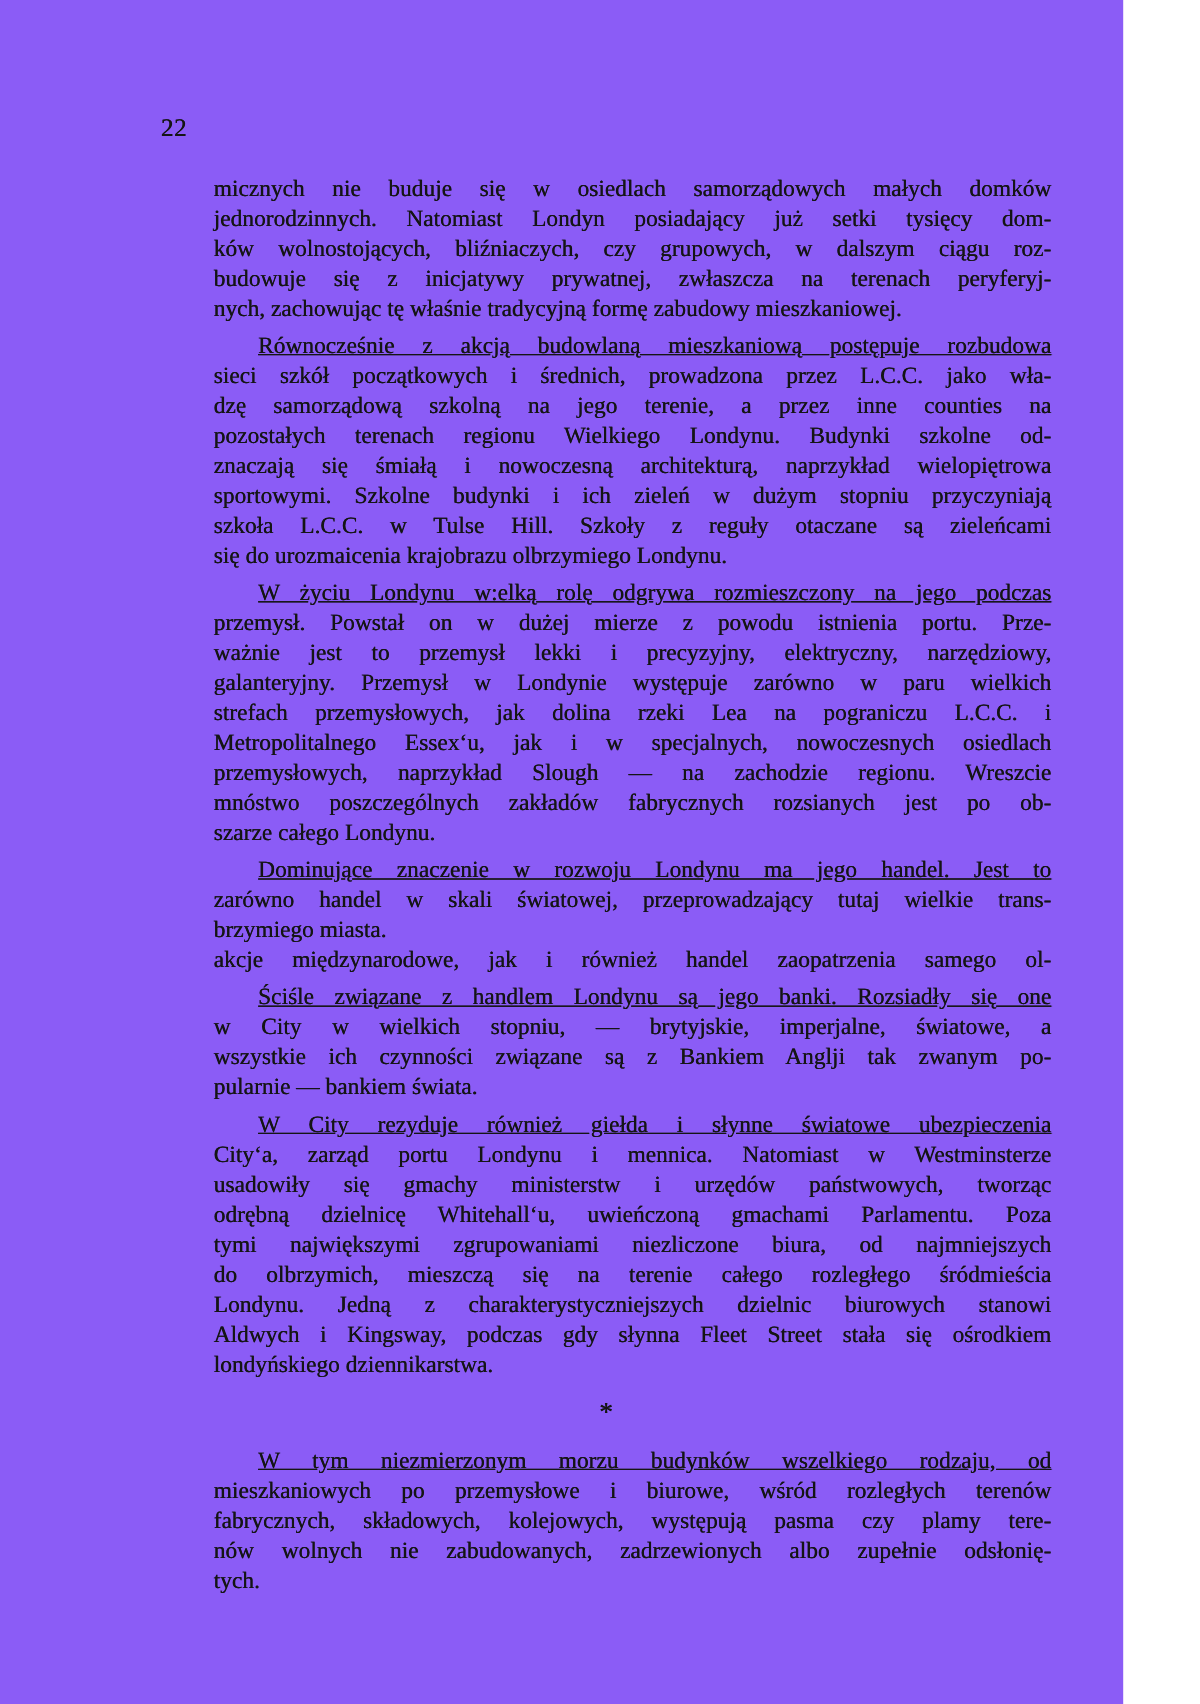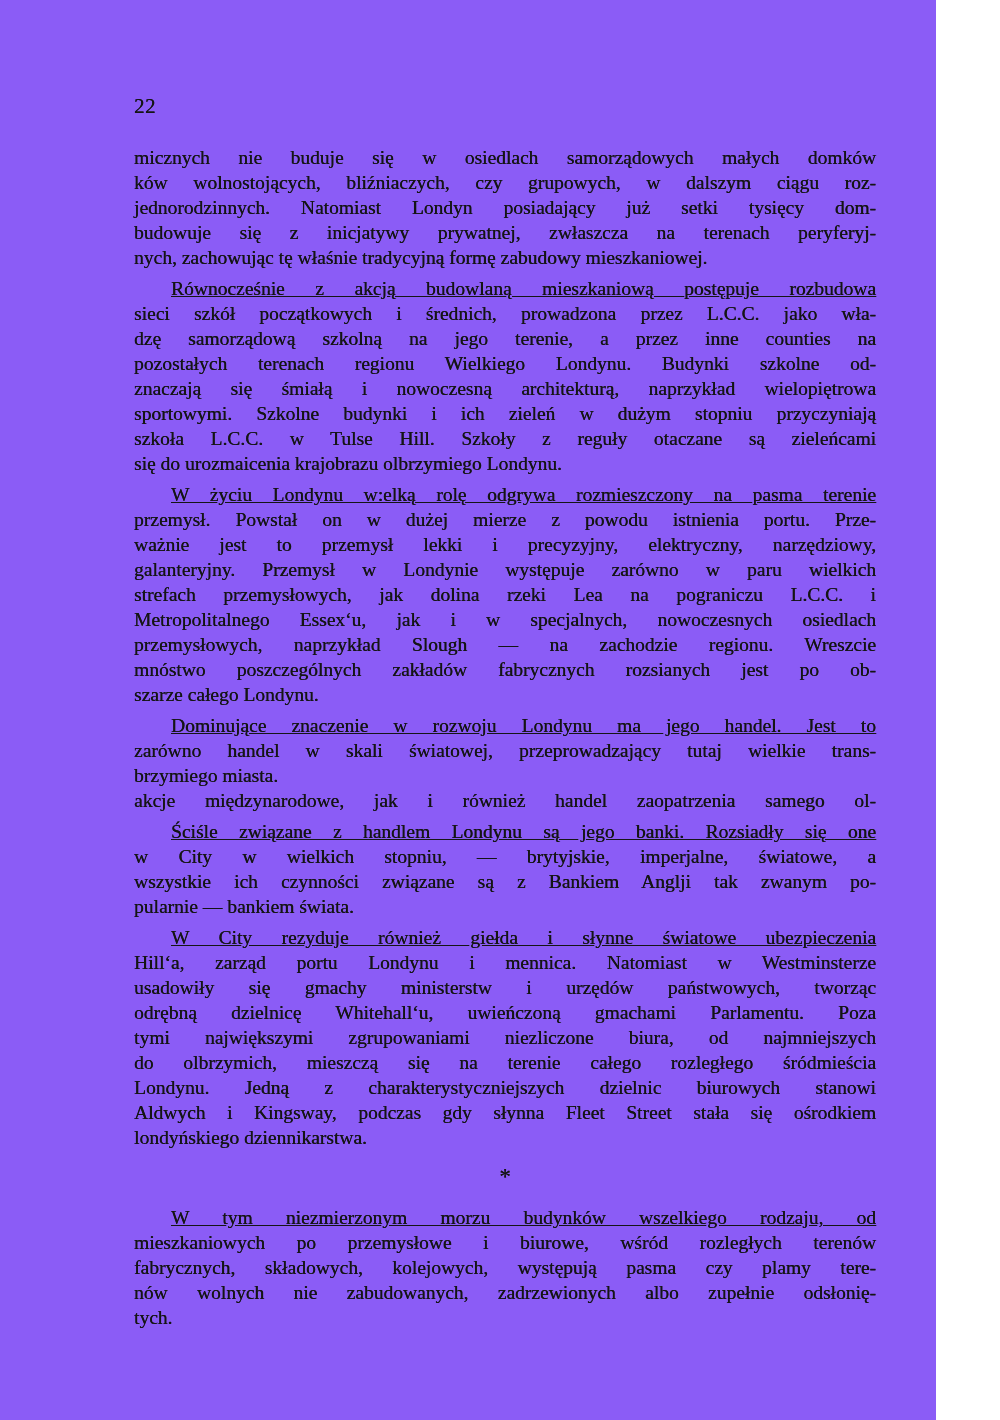--- a/index.html
+++ b/index.html
@@ -21,21 +21,21 @@
     text-shadow: 0.3px 0 0 currentColor;
   }
   .body-text {
     position: absolute;
     left: 134px;
     top: 145px;
     width: 742px;
     font-size: 19.5px;
     text-shadow: 0.3px 0 0 currentColor;
   }
-  .para { padding-top: 6px; }
+  .para { padding-top: 6px; margin-left: 44px; }
   .para:first-child { padding-top: 0; }
   .line {
     line-height: 25px;
     text-align: justify;
     text-align-last: justify;
     white-space: normal;
   }
   .line.last { text-align-last: left; }
   .para.indent .line:first-child { text-indent: 37px; text-decoration: underline; }
   .sep {
@@ -46,37 +46,37 @@
   }
 </style>
 </head>
 <body>
 
 <div class="page">
   <div class="page-number">22</div>
   <div class="body-text" id="page-body-container">
       <div class="para">
         <div class="line">micznych nie buduje się w osiedlach samorządowych małych domków</div>
+        <div class="line">jednorodzinnych. Natomiast Londyn posiadający już setki tysięcy dom-</div>
         <div class="line">ków wolnostojących, bliźniaczych, czy grupowych, w dalszym ciągu roz-</div>
-        <div class="line">jednorodzinnych. Natomiast Londyn posiadający już setki tysięcy dom-</div>
         <div class="line">budowuje się z inicjatywy prywatnej, zwłaszcza na terenach peryferyj-</div>
         <div class="line last">nych, zachowując tę właśnie tradycyjną formę zabudowy mieszkaniowej.</div>
       </div>
       <div class="para indent">
         <div class="line">Równocześnie z akcją budowlaną mieszkaniową postępuje rozbudowa</div>
         <div class="line">sieci szkół początkowych i średnich, prowadzona przez L.C.C. jako wła-</div>
         <div class="line">dzę samorządową szkolną na jego terenie, a przez inne counties na</div>
         <div class="line">pozostałych terenach regionu Wielkiego Londynu. Budynki szkolne od-</div>
         <div class="line">znaczają się śmiałą i nowoczesną architekturą, naprzykład wielopiętrowa</div>
         <div class="line">sportowymi. Szkolne budynki i ich zieleń w dużym stopniu przyczyniają</div>
         <div class="line">szkoła L.C.C. w Tulse Hill. Szkoły z reguły otaczane są zieleńcami</div>
         <div class="line last">się do urozmaicenia krajobrazu olbrzymiego Londynu.</div>
       </div>
       <div class="para indent">
-        <div class="line">W życiu Londynu w:elką rolę odgrywa rozmieszczony na pasma terenie</div>
+        <div class="line">W życiu Londynu w:elką rolę odgrywa rozmieszczony na jego podczas</div>
         <div class="line">przemysł. Powstał on w dużej mierze z powodu istnienia portu. Prze-</div>
         <div class="line">ważnie jest to przemysł lekki i precyzyjny, elektryczny, narzędziowy,</div>
         <div class="line">galanteryjny. Przemysł w Londynie występuje zarówno w paru wielkich</div>
         <div class="line">strefach przemysłowych, jak dolina rzeki Lea na pograniczu L.C.C. i</div>
         <div class="line">Metropolitalnego Essex‘u, jak i w specjalnych, nowoczesnych osiedlach</div>
         <div class="line">przemysłowych, naprzykład Slough — na zachodzie regionu. Wreszcie</div>
         <div class="line">mnóstwo poszczególnych zakładów fabrycznych rozsianych jest po ob-</div>
         <div class="line last">szarze całego Londynu.</div>
       </div>
       <div class="para indent">
@@ -86,21 +86,21 @@
         <div class="line">akcje międzynarodowe, jak i również handel zaopatrzenia samego ol-</div>
       </div>
       <div class="para indent">
         <div class="line">Ściśle związane z handlem Londynu są jego banki. Rozsiadły się one</div>
         <div class="line">w City w wielkich stopniu, — brytyjskie, imperjalne, światowe, a</div>
         <div class="line">wszystkie ich czynności związane są z Bankiem Anglji tak zwanym po-</div>
         <div class="line last">pularnie — bankiem świata.</div>
       </div>
       <div class="para indent">
         <div class="line">W City rezyduje również giełda i słynne światowe ubezpieczenia</div>
-        <div class="line">Hill‘a, zarząd portu Londynu i mennica. Natomiast w Westminsterze</div>
+        <div class="line">City‘a, zarząd portu Londynu i mennica. Natomiast w Westminsterze</div>
         <div class="line">usadowiły się gmachy ministerstw i urzędów państwowych, tworząc</div>
         <div class="line">odrębną dzielnicę Whitehall‘u, uwieńczoną gmachami Parlamentu. Poza</div>
         <div class="line">tymi największymi zgrupowaniami niezliczone biura, od najmniejszych</div>
         <div class="line">do olbrzymich, mieszczą się na terenie całego rozległego śródmieścia</div>
         <div class="line">Londynu. Jedną z charakterystyczniejszych dzielnic biurowych stanowi</div>
         <div class="line">Aldwych i Kingsway, podczas gdy słynna Fleet Street stała się ośrodkiem</div>
         <div class="line last">londyńskiego dziennikarstwa.</div>
       </div>
       <div class="sep">*</div>
       <div class="para indent">

